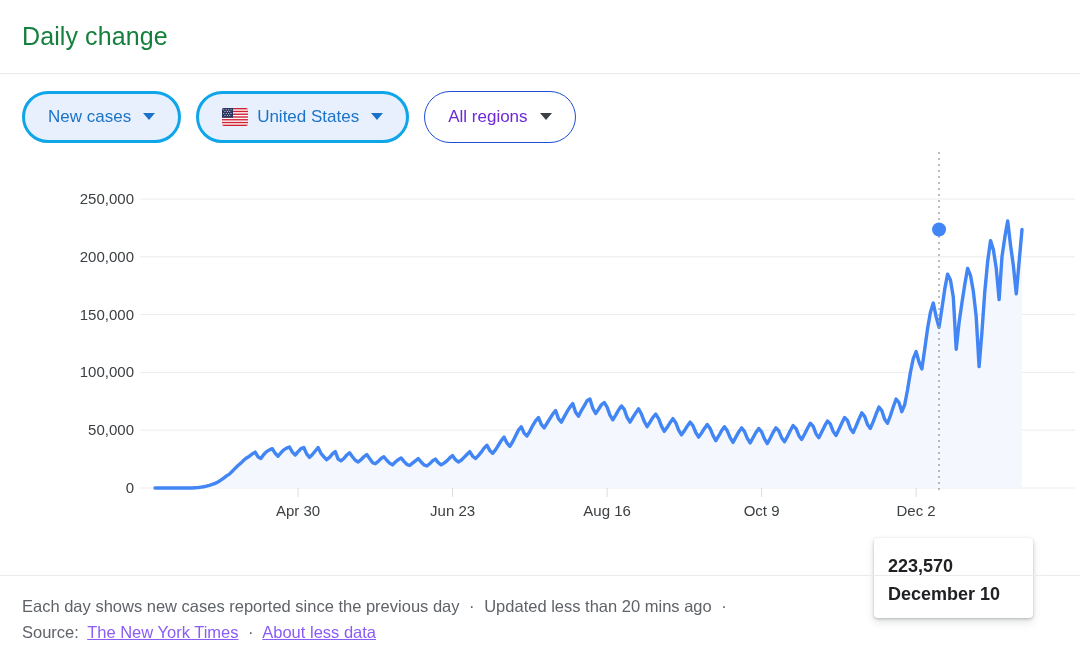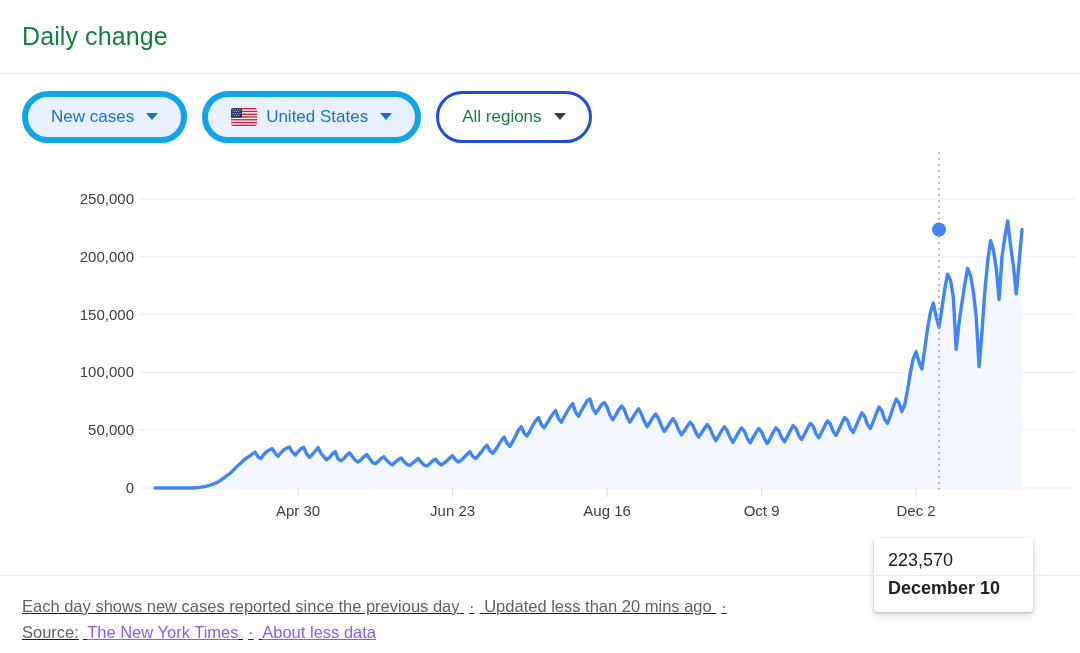--- a/index.html
+++ b/index.html
@@ -43,26 +43,26 @@
     font-size:17px;
     line-height:1;
     box-sizing:border-box;
     cursor:pointer;
     user-select:none;
     white-space:nowrap;
   }
   .chip.active{
     background:#e8f0fe;
     color:#1a73c8;
-    border:6px solid #0ea5e9;
+    border:3px solid #0ea5e9;
   }
   .chip.plain{
     background:#ffffff;
-    color:#15803d;
-    border:3px solid #1d4ed8;
+    color:#6d28d9;
+    border:1px solid #1d4ed8;
   }
   .chip .caret{
     width:0;height:0;
     border-left:6px solid transparent;
     border-right:6px solid transparent;
     border-top:7px solid currentColor;
     margin-left:3px;
     flex:none;
   }
   .chip.plain .caret{border-top-color:#3c4043;}
@@ -105,43 +105,43 @@
     left:874px;top:406px;
     width:131px;
     background:#ffffff;
     border-radius:4px;
     box-shadow:0 1px 3px rgba(60,64,67,.3),0 4px 8px rgba(60,64,67,.15);
     padding:11px 14px 12px 14px;
     box-sizing:content-box;
   }
   .tooltip .value{
     font-size:18px;
-    font-weight:400;
+    font-weight:700;
     color:#202124;
     line-height:1.25;
     white-space:nowrap;
+    margin-top:6px;
   }
   .tooltip .date{
     font-size:18px;
     font-weight:700;
     color:#202124;
     line-height:1.3;
     margin-top:5px;
     white-space:nowrap;
   }
 
   
   .footer{
     position:absolute;
     left:0;top:575px;
     width:1080px;
     border-top:1px solid #ebebec;
     padding:18px 22px 0 22px;
     box-sizing:border-box;
-    text-decoration:underline;
   }
   .footer-line{
     font-size:16.5px;
     color:#5f6368;
     line-height:1.55;
     white-space:nowrap;
   }
   .footer-line .sep{padding:0 5px;}
   .footer a{
     color:#8b5cf6;

